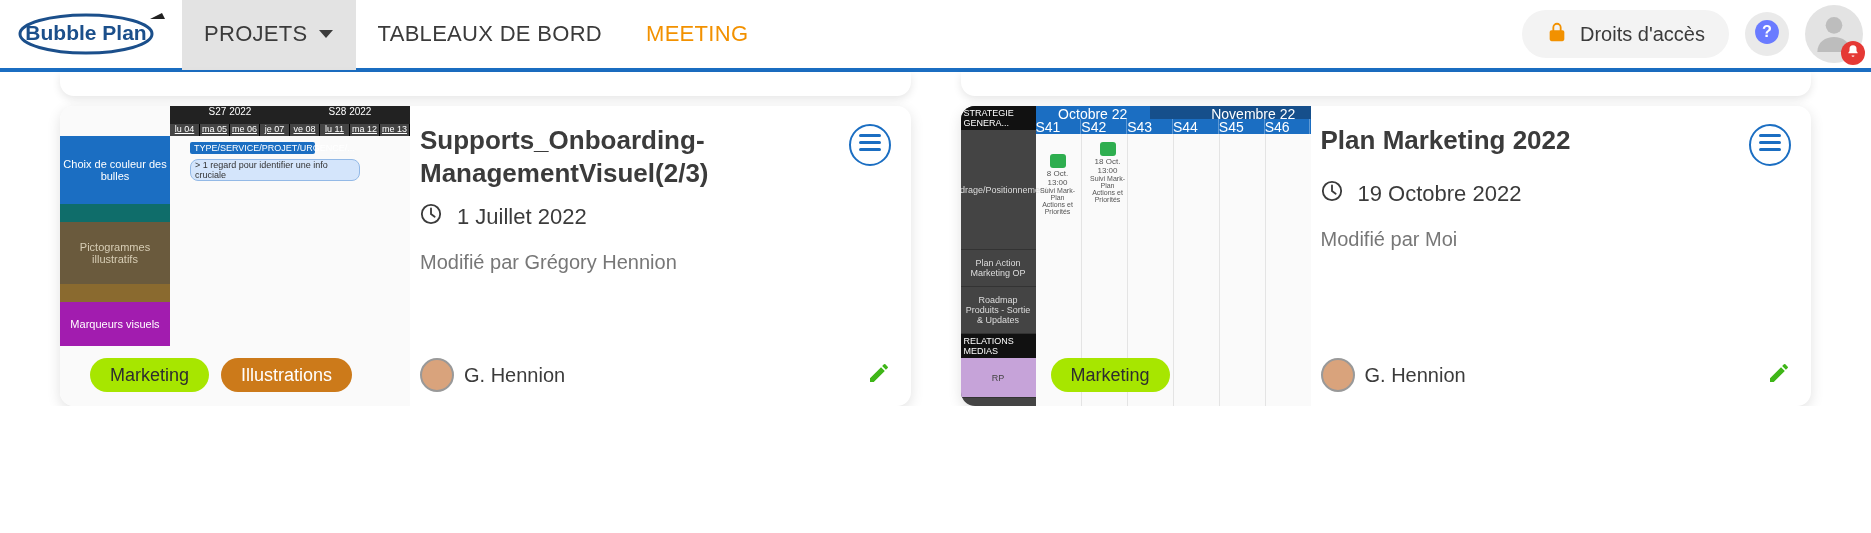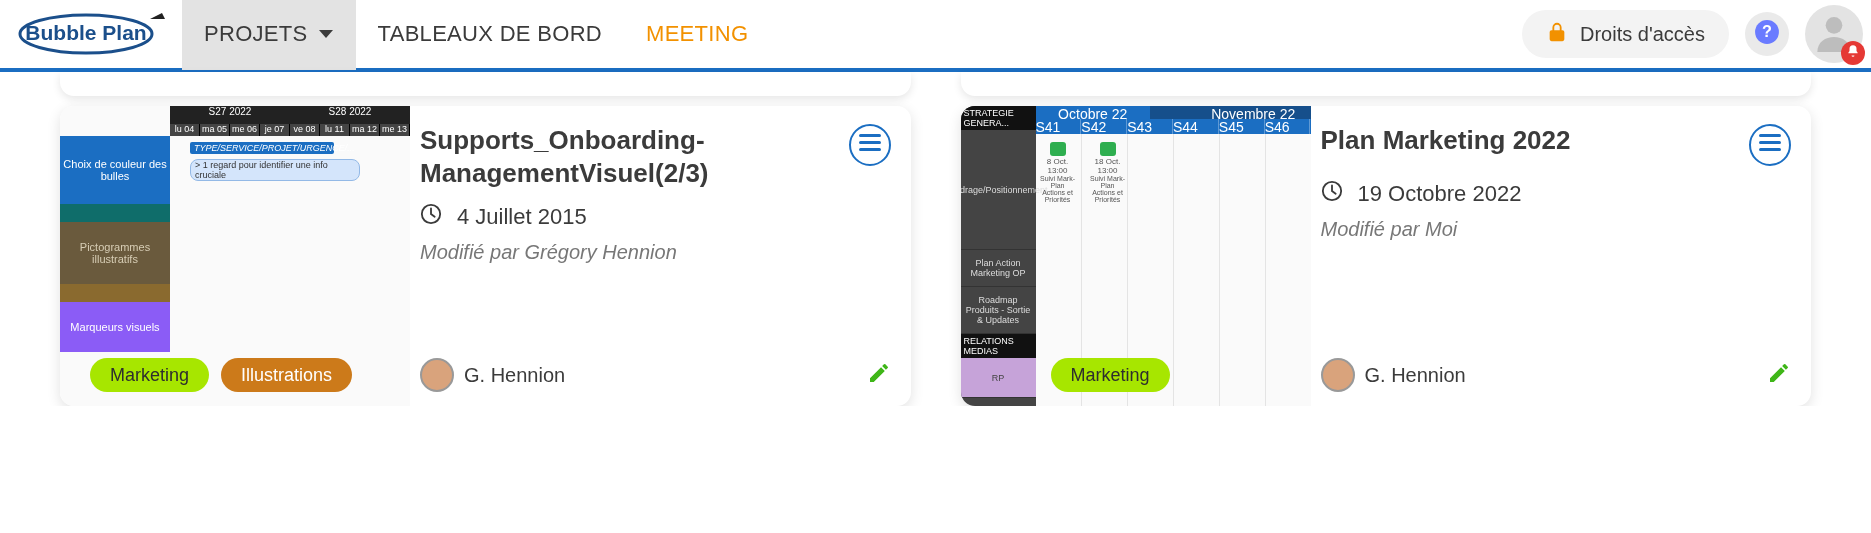--- a/index.html
+++ b/index.html
@@ -68,21 +68,21 @@
   .title { font-size:26px; font-weight:600; color:#3b3b3b; line-height:1.25; flex:1; }
   .menu-btn {
     width:42px; height:42px; border-radius:50%; border:2px solid #1b6ec2;
     display:flex; align-items:center; justify-content:center; cursor:pointer;
     flex-shrink:0;
   }
   .date-row {
     display:flex; align-items:center; gap:15px; margin-top:14px;
     font-size:22px; color:#3b3b3b;
   }
-  .modified { margin-top:10px; font-size:20px; color:#777;font-style:italic; }
+  .modified { margin-top:20px; font-size:20px; color:#777; }
 
   .footer {
     margin-top:auto; display:flex; align-items:center; gap:12px;
     padding-top:12px;
   }
   .tags { position:absolute; left:-320px; bottom:14px; display:flex; gap:12px; }
   .tag {
     height:34px; padding:16px 20px; border-radius:18px;
     display:flex; align-items:center; font-size:18px; font-weight:500;
   }
@@ -91,24 +91,24 @@
   .author { display:flex; align-items:center; gap:10px; font-size:20px; color:#3b3b3b; }
   .author .av { width:34px; height:34px; border-radius:50%; background:#d9a37c; border:2px solid #999; }
   .edit-ico { margin-left:auto; cursor:pointer; }
 
   
   .th1-left { position:absolute; left:0; top:0; width:110px; height:100%; }
   .th1-left .blk { width:100%; display:flex; align-items:center; justify-content:center; text-align:center; font-size:11px; color:#fff; }
   .th1-head { position:absolute; left:110px; right:0; top:0; height:30px; background:#333;color:#fff; font-size:10px; display:flex; flex-direction:column;}
   .th1-head-top{display:flex; height:24px;}
   .th1-head-top div{flex:1; text-align:center; background:#222;}
-  .th1-head-bot{display:flex; height:16px;}
+  .th1-head-bot{display:flex; height:16px;text-decoration:underline;}
   .th1-head-bot div{flex:1; text-align:center; border-right:1px solid #000; background:#444; font-size:9px;}
   .th1-body{position:absolute; left:110px; top:30px; right:0;}
-  .th1-tag{margin:6px 0 0 20px; background:#1b6ec2;color:#fff; font-size:9px; padding:1px 4px; border-radius:2px; width:144px;font-style:italic;}
+  .th1-tag{margin:6px 0 0 20px; background:#1b6ec2;color:#fff; font-size:9px; padding:1px 4px; border-radius:2px; width:125px;}
   .th1-note{margin:5px 0 0 20px; background:#d4e5fb;color:#2a4; font-size:9px; padding:0 4px; border-radius:8px; border:1px solid #93b9e6; width:170px; color:#333;}
 
   
   .th2-left{position:absolute;left:0;top:0;width:75px;height:100%; background:#444;}
   .th2-left .hdr{background:#111;color:#fff;font-size:9px;padding:2px 3px;}
   .th2-left .row{color:#ddd; font-size:9px; padding:8px 3px; text-align:center; border-bottom:1px solid #333;}
   .th2-left .rp{background:#c6a3d9;color:#444;text-align:right;}
   .th2-head{position:absolute;left:75px;right:0;top:0;height:28px;background:#1b6ec2;color:#fff;font-size:14px;display:flex;flex-direction:column;}
   .th2-head-top{display:flex;height:13px;}
   .th2-head-top div{flex:1;text-align:center;}
@@ -205,21 +205,21 @@
           <div>lu 11</div>
           <div>ma 12</div>
           <div>me 13</div>
         </div>
       </div>
       <div class="th1-left" style="top:30px">
         <div class="blk" style="height:68px;background:#1b6ec2">Choix de couleur des bulles</div>
         <div class="blk" style="height:18px;background:#0f6d6a"></div>
         <div class="blk" style="height:62px;background:#6a5a3d;color:#d7cdb5">Pictogrammes illustratifs</div>
         <div class="blk" style="height:18px;background:#8a6a2f"></div>
-        <div class="blk" style="height:50px;background:#8b5cf6">Marqueurs visuels</div>
+        <div class="blk" style="height:44px;background:#a21caf">Marqueurs visuels</div>
       </div>
       <div class="th1-body">
         <div class="th1-tag">TYPE/SERVICE/PROJET/URGENCE/...</div>
         <div class="th1-note">&gt; 1 regard pour identifier une info cruciale</div>
       </div>
     </div>
     <div class="card-body">
       <div class="title-row">
         <div class="title">Supports_Onboarding-ManagementVisuel(2/3)</div>
         <div class="menu-btn">
@@ -232,21 +232,21 @@
           </span>
         </div>
       </div>
       <div class="date-row">
         <span>
           <svg width="22" height="22" viewBox="0 0 24 24">
               <circle cx="12" cy="12" r="10" fill="none" stroke="#3b3b3b" stroke-width="2"></circle>
               <path d="M12 6v6l4 3" stroke="#3b3b3b" stroke-width="2" fill="none" stroke-linecap="round"></path>
             </svg>
         </span>
-        <span>4 Juillet 2015</span>
+        <span>1 Juillet 2022</span>
       </div>
       <div class="modified">Modifié par Grégory Hennion</div>
 
       <div class="tags">
         <div class="tag a">Marketing</div>
         <div class="tag b">Illustrations</div>
       </div>
 
       <div class="footer">
         <div class="author">
@@ -287,21 +287,21 @@
         <div class="row">Roadmap Produits - Sortie &amp; Updates</div>
         <div class="hdr">RELATIONS MEDIAS</div>
         <div class="row rp" style="height:40px;display:flex;align-items:center;justify-content:center">RP</div>
       </div>
       <div class="th2-body">
         <div class="col" style="left:16.6%"></div>
           <div class="col" style="left:33.3%"></div>
           <div class="col" style="left:50%"></div>
           <div class="col" style="left:66.6%"></div>
           <div class="col" style="left:83.3%"></div>
-        <div class="th2-evt" style="left:4px;top:8px">
+        <div class="th2-evt" style="left:4px;top:20px">
           <div class="ico"></div>
           <div>8 Oct.</div>
           <div>13:00</div>
           <div style="font-size:7px">Suivi Mark-Plan Actions et Priorités</div>
         </div>
         <div class="th2-evt" style="left:54px;top:8px">
           <div class="ico"></div>
           <div>18 Oct.</div>
           <div>13:00</div>
           <div style="font-size:7px">Suivi Mark-Plan Actions et Priorités</div>

